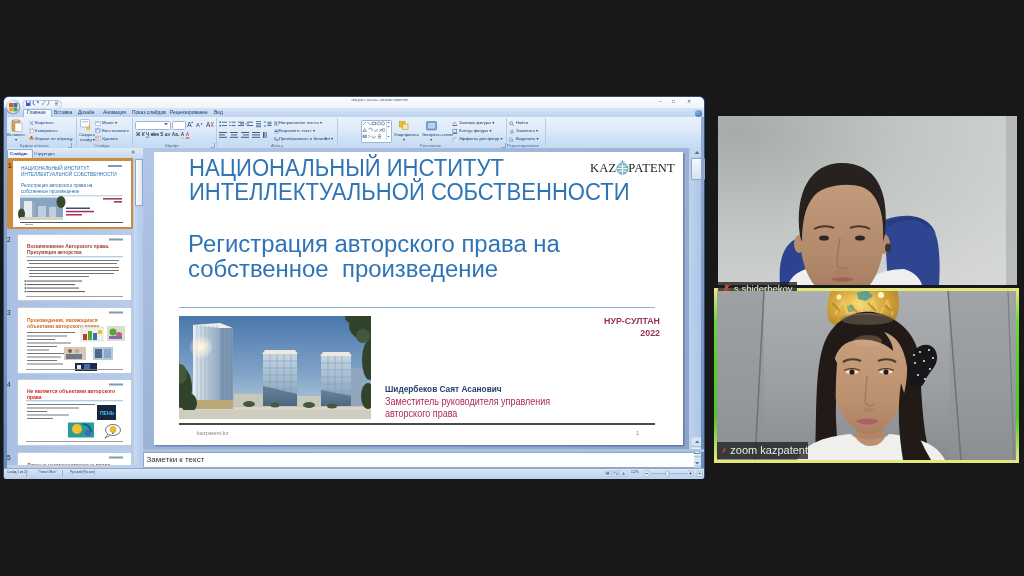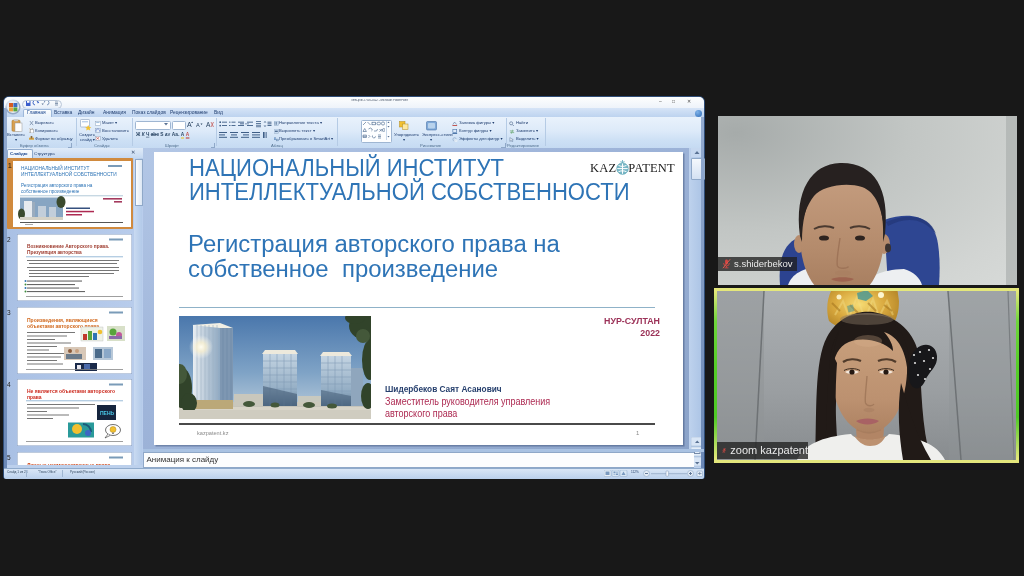--- a/index.html
+++ b/index.html
@@ -484,21 +484,21 @@
  <rect x="0" y="10" width="12.5" height="9" fill="#E4EEF9" stroke="#9FB6D2" stroke-width=".5"></rect>
  <rect x="3.5" y="12.5" width="5.5" height="4" fill="none" stroke="#5A7294" stroke-width=".8"></rect>
  <rect x="0" y="20" width="12.5" height="9" fill="#D8E5F5" stroke="#9FB6D2" stroke-width=".5"></rect>
  <path d="M4 23 h4.5 M4 25 L6.2 27.5 L8.5 25z" fill="#5A7294"></path>
 </svg>
 <div class="abs" style="left:4px;top:108px;width:3px;height:369px;background:linear-gradient(180deg,#93ABD0,#6A87B5)"></div>
 <div class="abs" style="left:701px;top:117px;width:3px;height:360px;background:linear-gradient(180deg,#93ABD0,#6A87B5)"></div>
 <div class="slide abs"></div>
 <div class="splitter abs"></div>
 <div class="notes abs"></div>
-<div class="notes-txt abs">Анимация к слайду</div>
+<div class="notes-txt abs">Заметки к текст</div>
 <div class="statusbar abs"></div>
 <div class="sbtxt abs" style="left:7.4px">Слайд 1 из 23</div>
 <div class="abs" style="left:26.4px;top:469.5px;width:1px;height:7px;background:#9FB6D2"></div>
 <div class="sbtxt abs" style="left:38.3px">"Тема Office"</div>
 <div class="abs" style="left:61.5px;top:469.5px;width:1px;height:7px;background:#9FB6D2"></div>
 <div class="sbtxt abs" style="left:70.3px">Русский (Россия)</div>
 
 <svg class="abs" style="left:604px;top:469.5px" width="24" height="7" viewBox="0 0 24 7">
  <rect x="0" y="0" width="7" height="6.5" rx="1" fill="#E8F0F8" stroke="#8FA8C8" stroke-width=".5"></rect>
  <rect x="8" y="0" width="7" height="6.5" rx="1" fill="#D8E6F4" stroke="#8FA8C8" stroke-width=".5"></rect>
@@ -687,21 +687,21 @@
  <path d="M167 118 C167 100 164 86 158 79 C163 92 166 102 165 126 Z" fill="#272120"></path>
 
  <path d="M96 113 C102 109.5 111 109.5 116 112" stroke="#4A3A30" stroke-width="2" fill="none"></path>
  <path d="M132 112 C137 109.5 146 109.5 152 113" stroke="#4A3A30" stroke-width="2" fill="none"></path>
  <ellipse cx="106" cy="122" rx="5" ry="2.6" fill="#2E2420"></ellipse>
  <ellipse cx="142" cy="122" rx="5" ry="2.6" fill="#2E2420"></ellipse>
  <path d="M122 122 C120 136 118 146 119.5 150 C121 153 129 153 130.5 150.5" stroke="#9E7458" stroke-width="1.4" fill="none"></path>
  <ellipse cx="125" cy="157" rx="8" ry="2.4" fill="#A87E60" opacity=".5"></ellipse>
  <path d="M113 163 C118 160.5 131 160.5 136 163 C131 166.5 118 166.5 113 163 Z" fill="#9E6450"></path>
 </svg>
-<div class="vlabel" style="left:718px;top:257px;width:79px;height:13.5px;font-size:9.5px">
+<div class="vlabel" style="left:718px;top:282px;width:79px;height:13.5px;font-size:9.5px">
  <svg style="margin:0 3px 0 4px" width="9" height="10" viewBox="0 0 10 11">
   <rect x="3.4" y="0.5" width="3.2" height="5.5" rx="1.6" fill="#D64541"></rect>
   <path d="M1.8 4.5 a3.2 3.2 0 0 0 6.4 0" stroke="#D64541" stroke-width="1" fill="none"></path>
   <line x1="5" y1="7.7" x2="5" y2="9.5" stroke="#D64541" stroke-width="1"></line>
   <line x1="2.8" y1="9.8" x2="7.2" y2="9.8" stroke="#D64541" stroke-width="1"></line>
   <line x1="1" y1="10.2" x2="9" y2="0.3" stroke="#E05A50" stroke-width="1.1"></line>
  </svg>s.shiderbekov</div>
 
 <svg class="abs" style="left:717px;top:291px;filter:blur(.5px)" width="299" height="169" viewBox="0 0 299 169">
  <defs>

